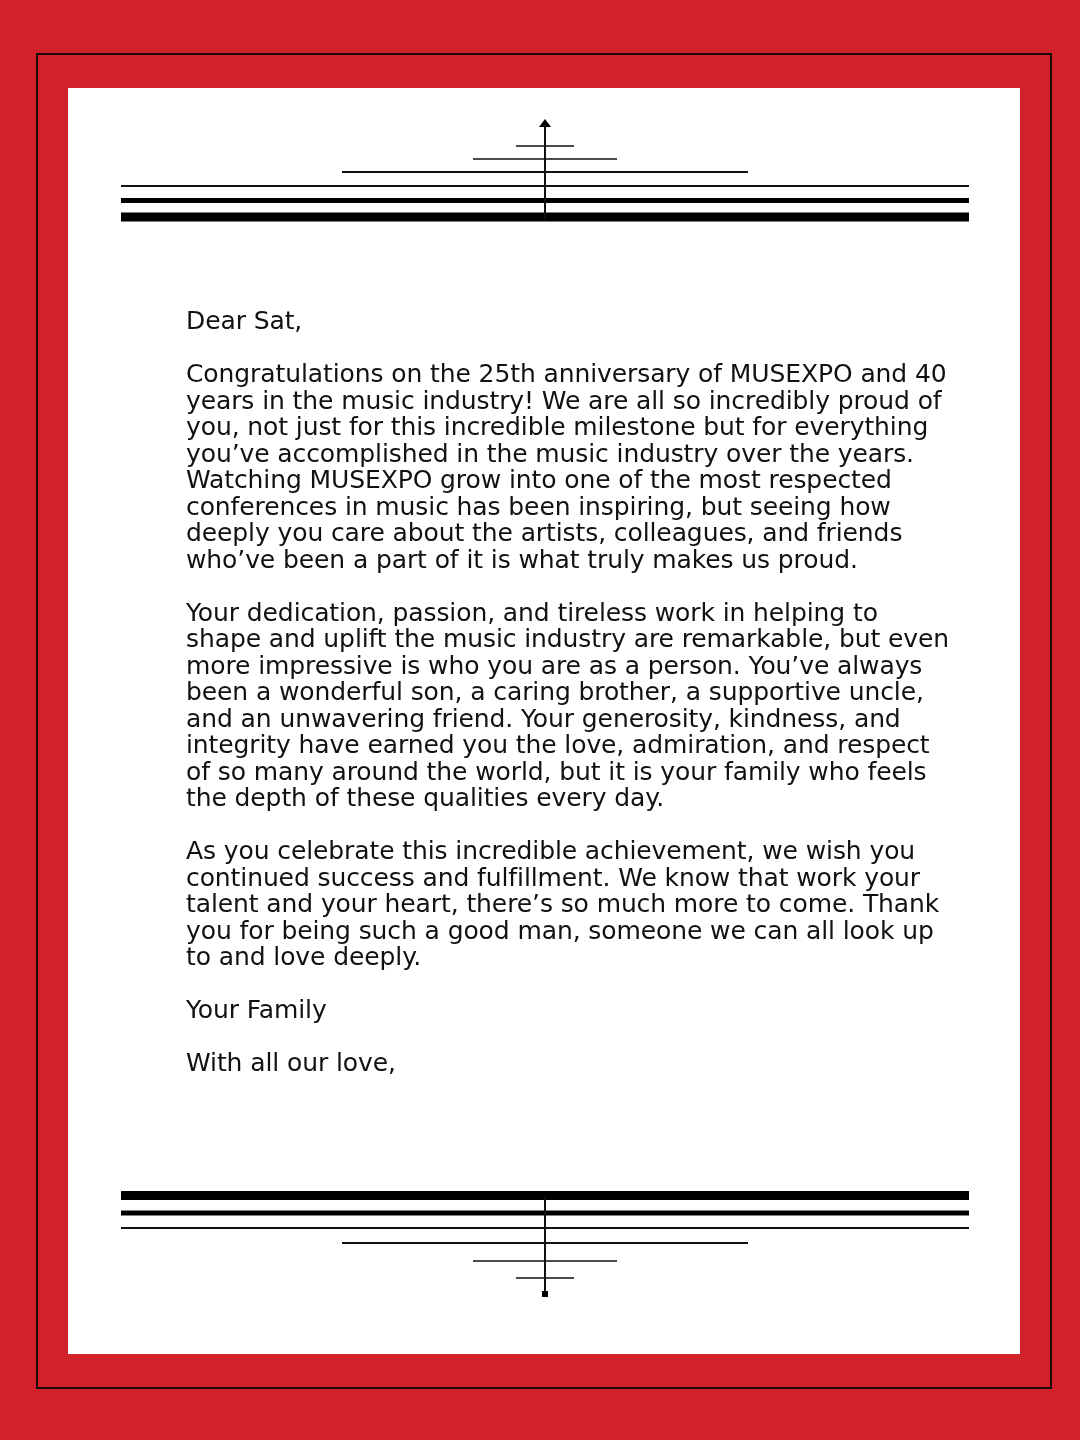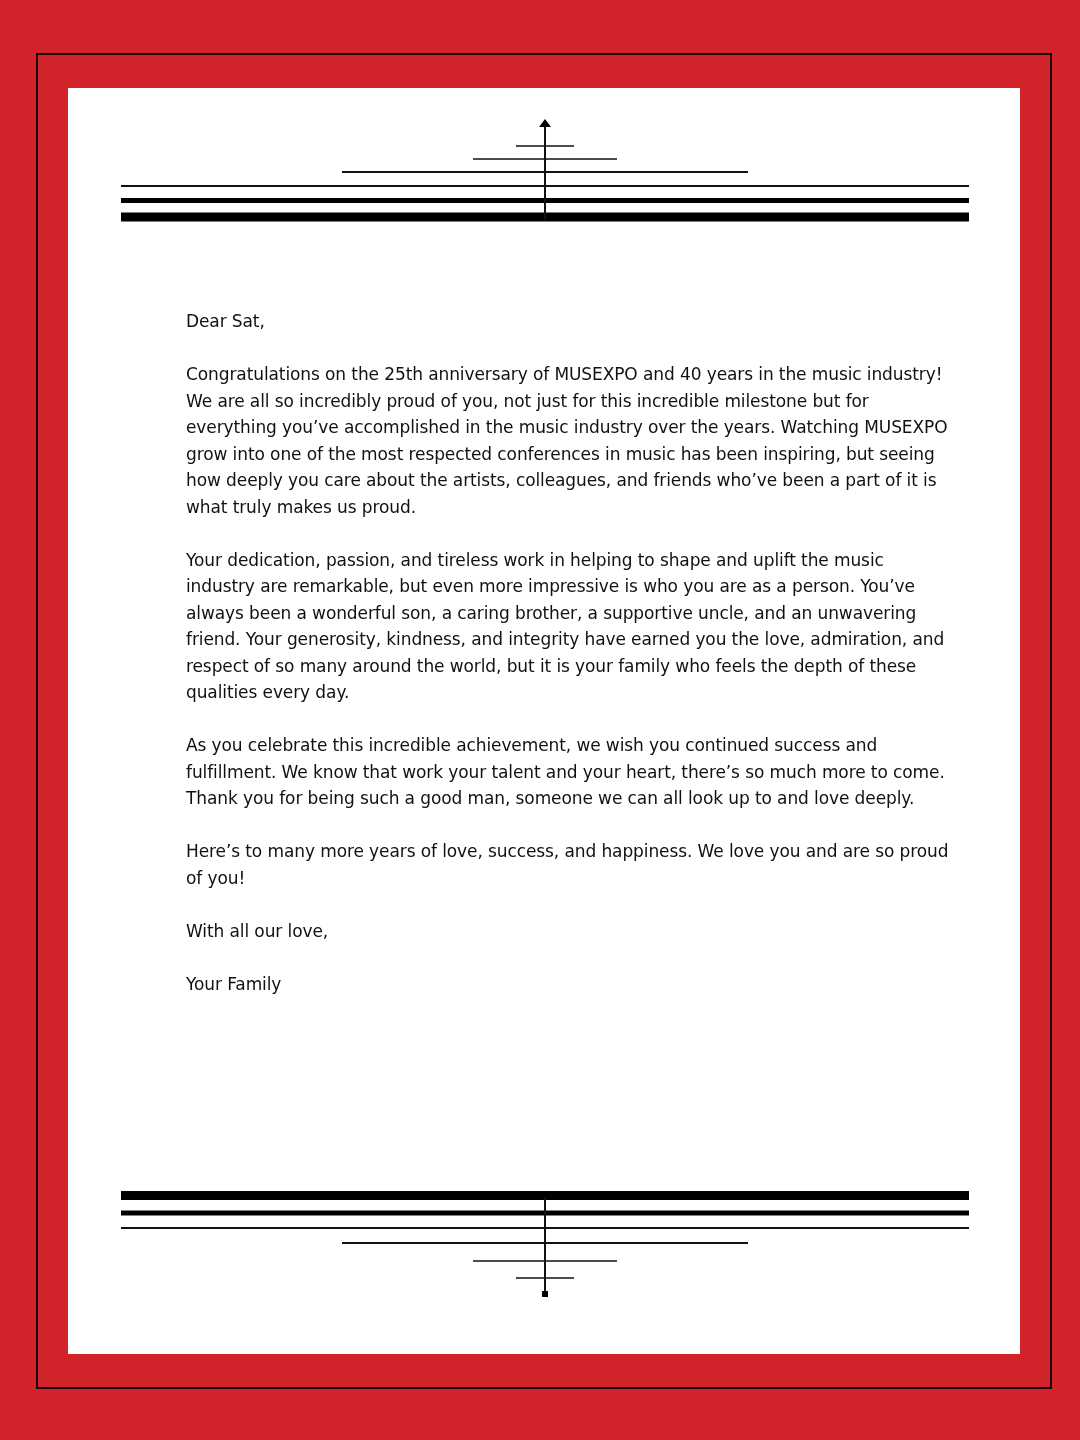--- a/index.html
+++ b/index.html
@@ -2,21 +2,21 @@
 <html><head>
 <meta charset="utf-8">
 <style>
   html, body { margin: 0; padding: 0; }
   body { width: 1080px; height: 1440px; background: #d3232a; position: relative; overflow: hidden; font-family: "DejaVu Sans", "Liberation Sans", sans-serif; }
   .outline { position: absolute; left: 36px; top: 53px; width: 1016px; height: 1336px; border: 2px solid #1a0a0a; box-sizing: border-box; }
   .page { position: absolute; left: 68px; top: 88px; width: 952px; height: 1266px; background: #ffffff; }
   .ornament { position: absolute; left: 0; width: 952px; height: 120px; }
   .ornament-top { top: 28px; }
   .ornament-bottom { top: 1095px; }
-  .letter { position: absolute; left: 118px; top: 220px; width: 770px; color: #111111; font-size: 17px; line-height: 26.5px; letter-spacing: -0.1px; }
+  .letter { position: absolute; left: 118px; top: 220px; width: 770px; color: #111111; font-size: 25px; line-height: 26.5px; letter-spacing: -0.1px; }
   .letter p { margin: 0 0 26.5px 0; }
 </style>
 </head>
 <body>
 
 <div class="outline"></div>
 
 <div class="page">
 
   <svg class="ornament ornament-top" viewBox="0 0 952 120" xmlns="http://www.w3.org/2000/svg">
@@ -28,23 +28,22 @@
     <line x1="53" y1="101" x2="901" y2="101" stroke="#000" stroke-width="9"></line>
     <line x1="477" y1="8" x2="477" y2="104" stroke="#111" stroke-width="2"></line>
     <polygon points="477,3 471,11 483,11" fill="#000"></polygon>
   </svg>
 
   <div class="letter">
     <p>Dear Sat,</p>
     <p>Congratulations on the 25th anniversary of MUSEXPO and 40 years in the music industry! We are all so incredibly proud of you, not just for this incredible milestone but for everything you’ve accomplished in the music industry over the years. Watching MUSEXPO grow into one of the most respected conferences in music has been inspiring, but seeing how deeply you care about the artists, colleagues, and friends who’ve been a part of it is what truly makes us proud.</p>
     <p>Your dedication, passion, and tireless work in helping to shape and uplift the music industry are remarkable, but even more impressive is who you are as a person. You’ve always been a wonderful son, a caring brother, a supportive uncle, and an unwavering friend. Your generosity, kindness, and integrity have earned you the love, admiration, and respect of so many around the world, but it is your family who feels the depth of these qualities every day.</p>
     <p>As you celebrate this incredible achievement, we wish you continued success and fulfillment. We know that work your talent and your heart, there’s so much more to come. Thank you for being such a good man, someone we can all look up to and love deeply.</p>
-    <p>Here’s to many more years of love, success, and happiness. We love you and are so proud of you!</p>
+    <p>Your Family</p>
     <p>With all our love,</p>
-    <p>Your Family</p>
   </div>
 
   <svg class="ornament ornament-bottom" viewBox="0 0 952 120" xmlns="http://www.w3.org/2000/svg">
     <line x1="53" y1="12.5" x2="901" y2="12.5" stroke="#000" stroke-width="9"></line>
     <line x1="53" y1="30" x2="901" y2="30" stroke="#000" stroke-width="5"></line>
     <line x1="53" y1="45" x2="901" y2="45" stroke="#111" stroke-width="2"></line>
     <line x1="274" y1="60" x2="680" y2="60" stroke="#111" stroke-width="2"></line>
     <line x1="405" y1="78" x2="549" y2="78" stroke="#111" stroke-width="1.5"></line>
     <line x1="448" y1="95" x2="506" y2="95" stroke="#111" stroke-width="1.5"></line>
     <line x1="477" y1="14" x2="477" y2="110" stroke="#111" stroke-width="2"></line>

